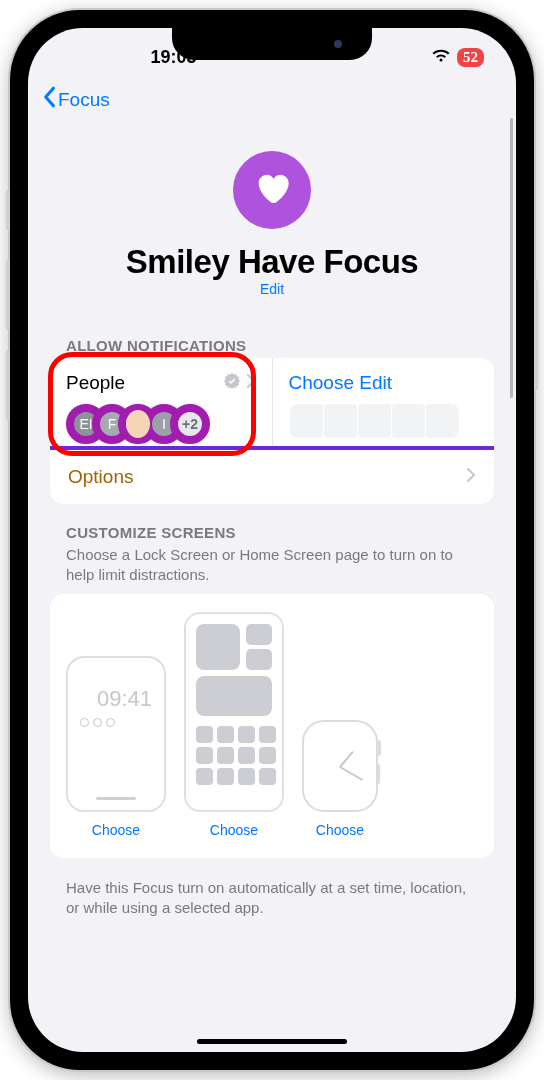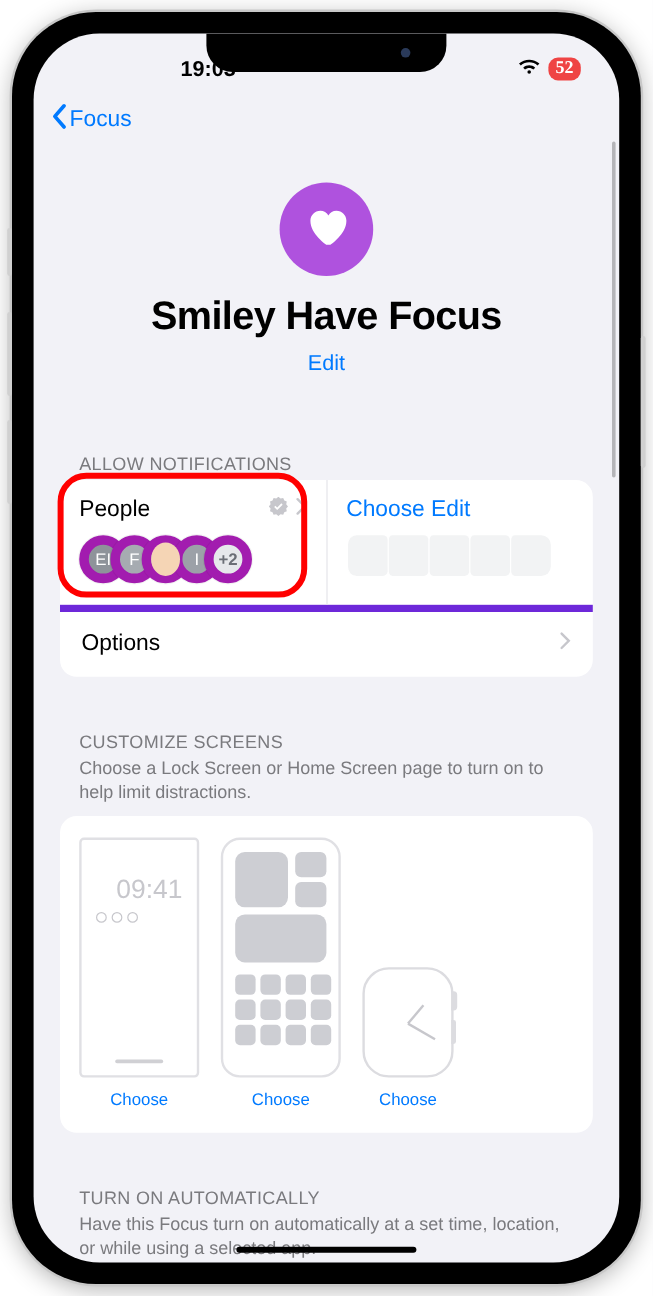--- a/index.html
+++ b/index.html
@@ -80,45 +80,44 @@
       border-radius: 50%;
       display: inline-flex;
       align-items: center; justify-content: center;
       margin-bottom: 14px;
     }
     .heart-icon svg { width: 40px; height: 40px; fill: #fff; }
     .focus-title {
       font-size: 33px; font-weight: 700;
       color: #000; letter-spacing: -0.5px;
     }
-    .edit-link { color: #007aff; font-size: 18px; margin-top: 10px; }
+    .edit-link { color: #007aff; font-size: 14px; margin-top: 0; }
     .section { padding: 20px 22px 0; }
     .section-header {
       font-size: 15px; color: #7a7a7e;
       text-transform: uppercase;
-      font-weight: 400; letter-spacing: 0.3px;
+      font-weight: 700; letter-spacing: 0.3px;
       padding: 0 16px 4px;
-      margin-top: 26px;
     }
     .section-desc {
       font-size: 15px; color: #7a7a7e;
       padding: 0 16px 8px; line-height: 1.35;
     }
     .card {
       background: #fff;
       border-radius: 14px;
       overflow: visible;
       position: relative;
     }
     .two-col {
       display: flex;
       position: relative;
     }
     .col {
-      flex: 1; padding: 14px 16px 18px;
+      flex: 1; padding: 14px 16px 2px;
       position: relative;
     }
     .col + .col { border-left: 1px solid #e5e5ea; }
     .col-header {
       display: flex; align-items: center; gap: 6px;
       font-size: 19px; margin-bottom: 10px;
     }
     .col-header.black { color: #000; }
     .col-header.blue { color: #007aff; }
     .chevron-right svg { width: 10px; height: 16px; }
@@ -147,43 +146,43 @@
     .app-ph {
       width: 34px; height: 34px;
       background: #f2f3f4;
       border-left: 1px solid #fff;
       border-radius: 4px;
     }
     .app-ph:first-child { border-radius: 8px 4px 4px 8px; }
     .app-ph:last-child { border-radius: 4px 8px 8px 4px; }
     .options-row {
       padding: 16px 18px;
-      border-top: 6px solid #6d28d9;
+      border-top: 4px solid #6d28d9;
       display: flex; justify-content: space-between; align-items: center;
-      font-size: 19px; color: #000000;
+      font-size: 19px; color: #a16207;
     }
     .highlight-ring {
       position: absolute;
       border: 5px solid #ff0000;
       border-radius: 24px;
       top: -6px; left: -2px;
       width: 208px; height: 104px;
       pointer-events: none;
       z-index: 5;
     }
     .screens-row {
       display: flex; gap: 18px;
       padding: 18px 16px 20px;
       align-items: flex-end;
     }
     .screen-item { display: flex; flex-direction: column; align-items: center; gap: 10px; }
     .lock-screen {
-      width: 100px; height: 200px;
+      width: 100px; height: 156px;
       border: 2px solid #e0e0e4;
-      border-radius: 4px;
+      border-radius: 18px;
       position: relative;
       padding: 28px 12px 10px;
       color: #c7c7cc;
     }
     .lock-time { font-size: 22px; font-weight: 400; text-align: right; }
     .lock-dots { display: flex; gap: 4px; margin-top: 6px; justify-content: flex-start; }
     .lock-dot { width: 9px; height: 9px; border: 1.5px solid #c7c7cc; border-radius: 50%; }
     .lock-bar { position: absolute; bottom: 10px; left: 50%; transform: translateX(-50%); width: 40px; height: 3px; background: #d0d0d4; border-radius: 2px; }
     .home-screen {
       width: 100px; height: 200px;
@@ -382,19 +381,18 @@
                 <div class="hand h2"></div>
               </div>
             </div>
             <div class="choose-label">Choose</div>
           </div>
         </div>
       </div>
     </div>
 
     <div class="section">
-      <div class="section-header">TURN ON AUTOMATICALLY</div>
       <div class="section-desc">Have this Focus turn on automatically at a set time, location, or while using a selected app.</div>
     </div>
 
     <div class="home-indicator"></div>
   </div>
 </div>
 
 </body></html>

